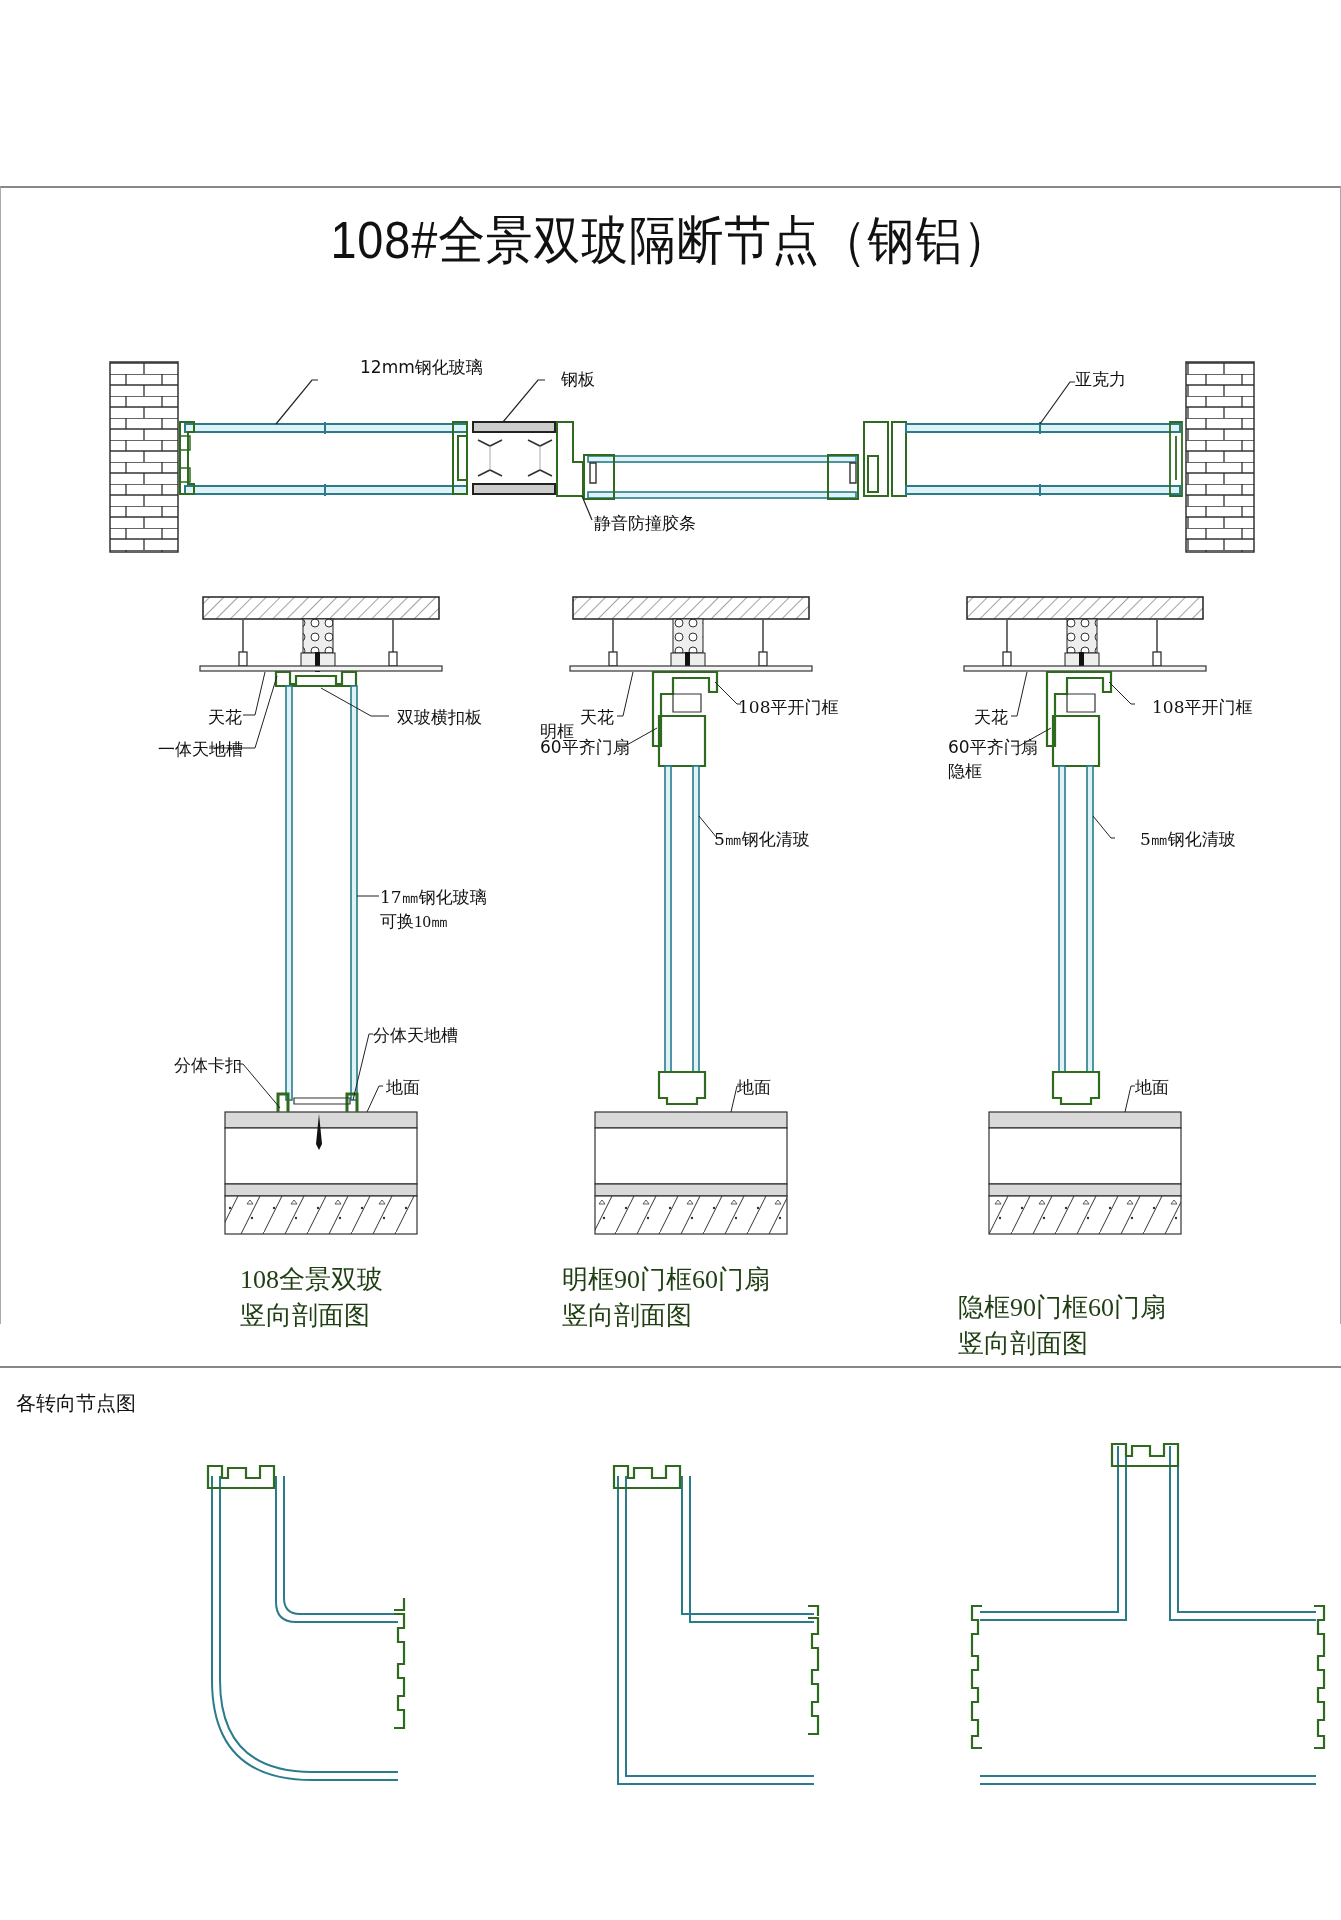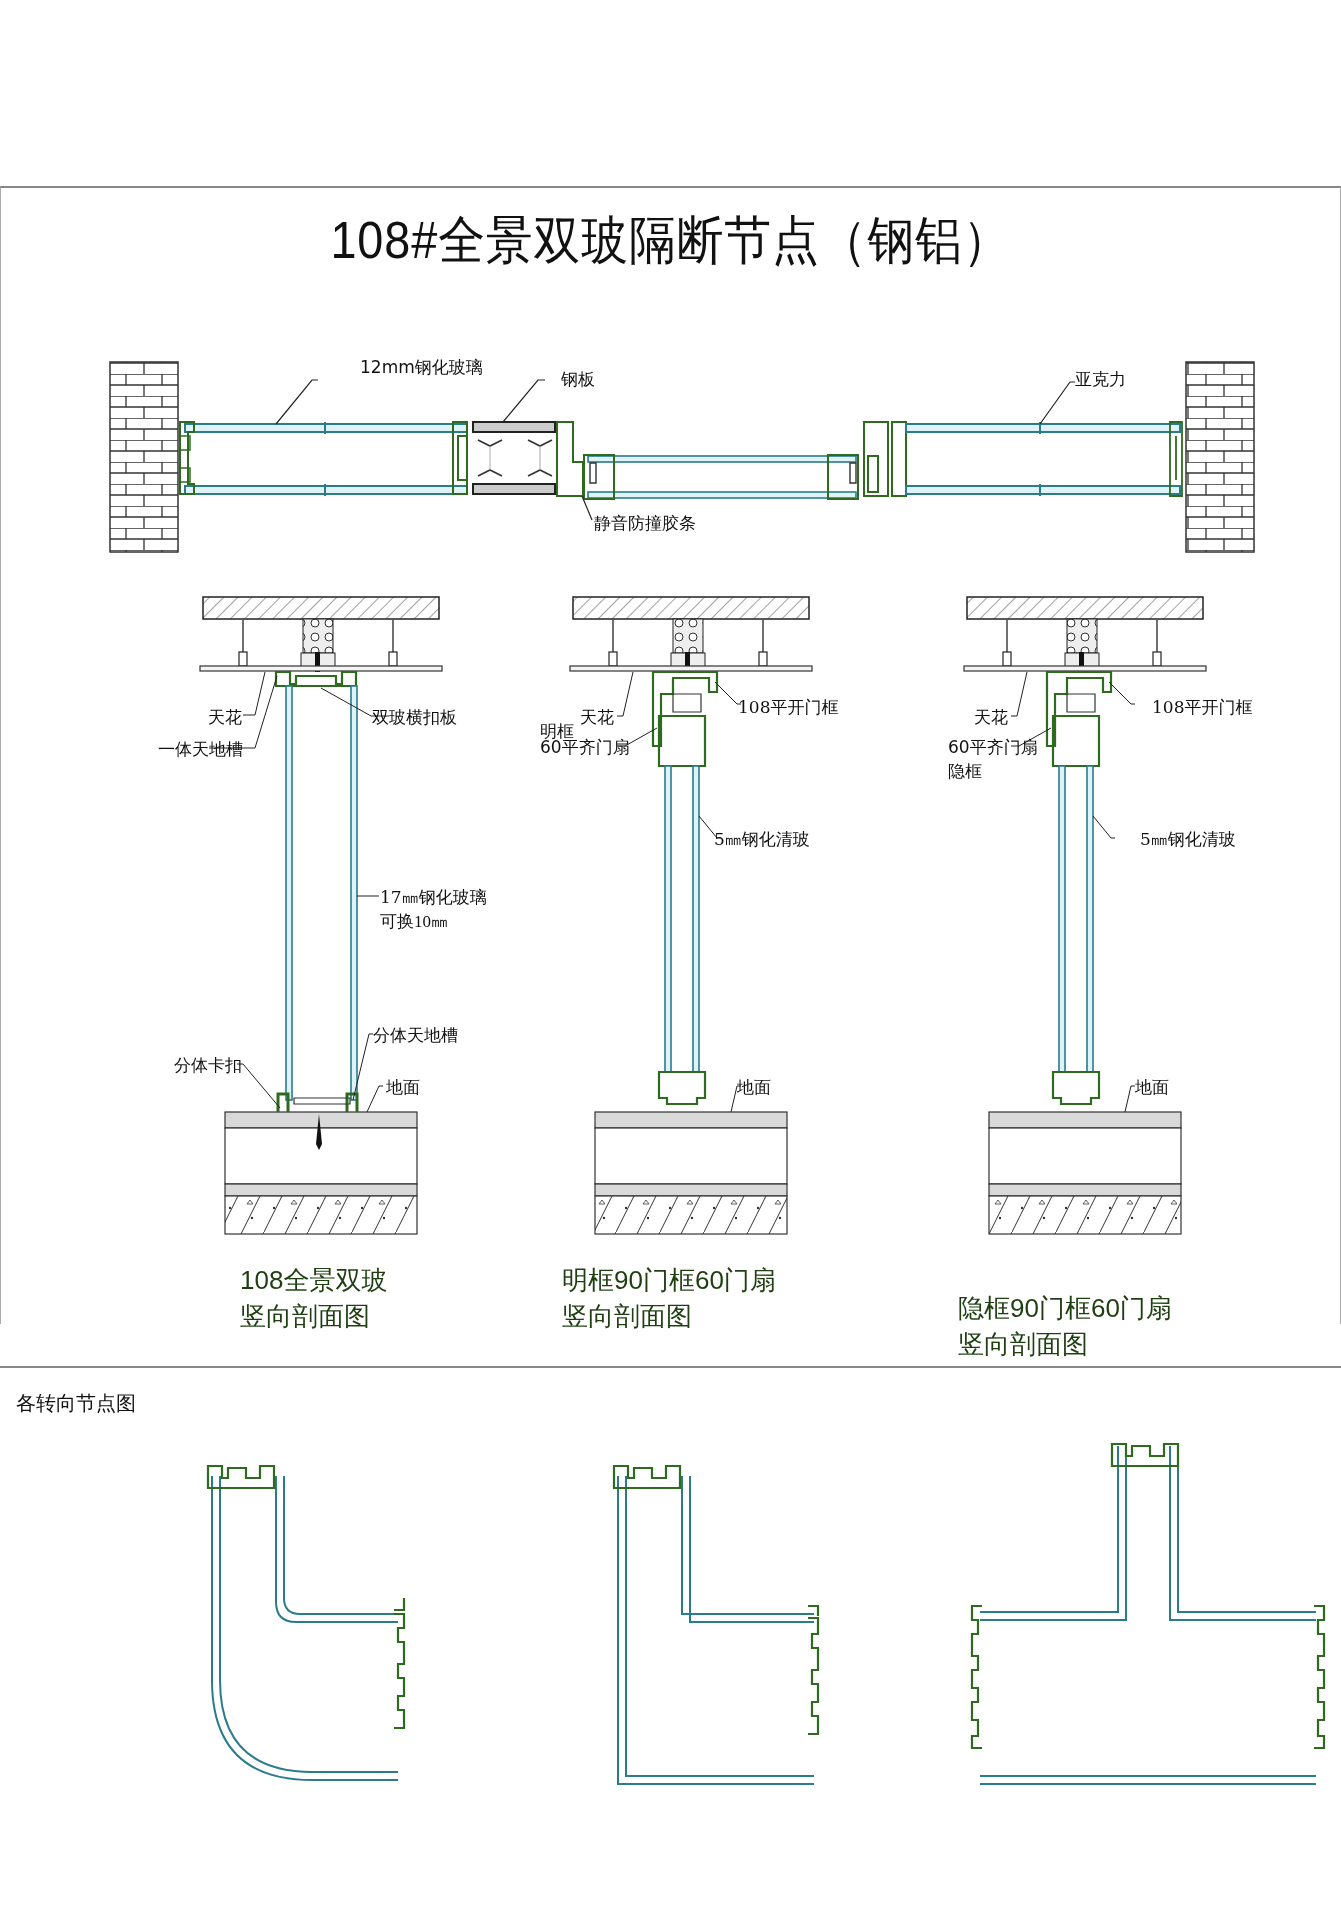--- a/index.html
+++ b/index.html
@@ -1,21 +1,21 @@
 <!DOCTYPE html>
 <html><head>
 <meta charset="utf-8">
 <style>
   html,body{margin:0;padding:0;background:#fff;}
   body{width:1341px;height:1920px;position:relative;overflow:hidden;font-family:"DejaVu Sans","Liberation Sans",sans-serif;}
   .frame{position:absolute;left:0;top:186px;width:1339px;height:1136px;border-top:2px solid #888;border-left:1px solid #aaa;border-right:1px solid #aaa;}
   .divider{position:absolute;left:0;top:1366px;width:1341px;height:0;border-top:2px solid #888;}
   .title{position:absolute;left:0;top:206px;width:1341px;text-align:center;font-size:52px;color:#111;letter-spacing:1px;font-family:"Liberation Sans",sans-serif;transform:scaleX(0.9);}
   .lbl{position:absolute;font-size:17px;color:#111;white-space:nowrap;font-family:"DejaVu Sans",sans-serif;}
-  .cap{position:absolute;font-size:26px;color:#1f3f12;line-height:36px;font-family:Liberation Sans, sans-serif;}
+  .cap{position:absolute;font-size:26px;color:#1f3f12;line-height:36px;font-family:Liberation Serif, serif;}
   .sec{position:absolute;left:16px;top:1390px;font-size:20px;color:#111;font-family:"DejaVu Serif",serif;}
   svg{position:absolute;left:0;top:0;}
 </style>
 </head>
 <body>
 
 <div class="frame"></div>
 <div class="divider"></div>
 
 <div class="title">108#全景双玻隔断节点（钢铝）</div>
@@ -203,21 +203,21 @@
   </g>
 </svg>
 
 <div class="lbl" style="left:318px;top:356px;margin-left:42px;">12mm钢化玻璃</div>
 <div class="lbl" style="left:545px;top:368px;margin-left:16px;">钢板</div>
 <div class="lbl" style="left:1075px;top:368px;">亚克力</div>
 <div class="lbl" style="left:594px;top:512px;">静音防撞胶条</div>
 
 <div class="lbl" style="left:208px;top:706px;">天花</div>
 <div class="lbl" style="left:158px;top:738px;">一体天地槽</div>
-<div class="lbl" style="left:372px;top:706px;">双玻横扣板</div>
+<div class="lbl" style="left:397px;top:706px;">双玻横扣板</div>
 <div class="lbl" style="left:380px;top:886px;font-family:'DejaVu Serif',serif;">17㎜钢化玻璃</div>
 <div class="lbl" style="left:380px;top:910px;font-family:Liberation Serif, serif;">可换10㎜</div>
 <div class="lbl" style="left:373px;top:1024px;">分体天地槽</div>
 <div class="lbl" style="left:174px;top:1054px;">分体卡扣</div>
 <div class="lbl" style="left:386px;top:1076px;">地面</div>
 
 <div class="lbl" style="left:580px;top:706px;">天花</div>
 <div class="lbl" style="left:738px;top:696px;font-family:'DejaVu Serif',serif;">108平开门框</div>
 <div class="lbl" style="left:540px;top:736px;">60平齐门扇</div>
 <div class="lbl" style="left:540px;top:720px;">明框</div>

